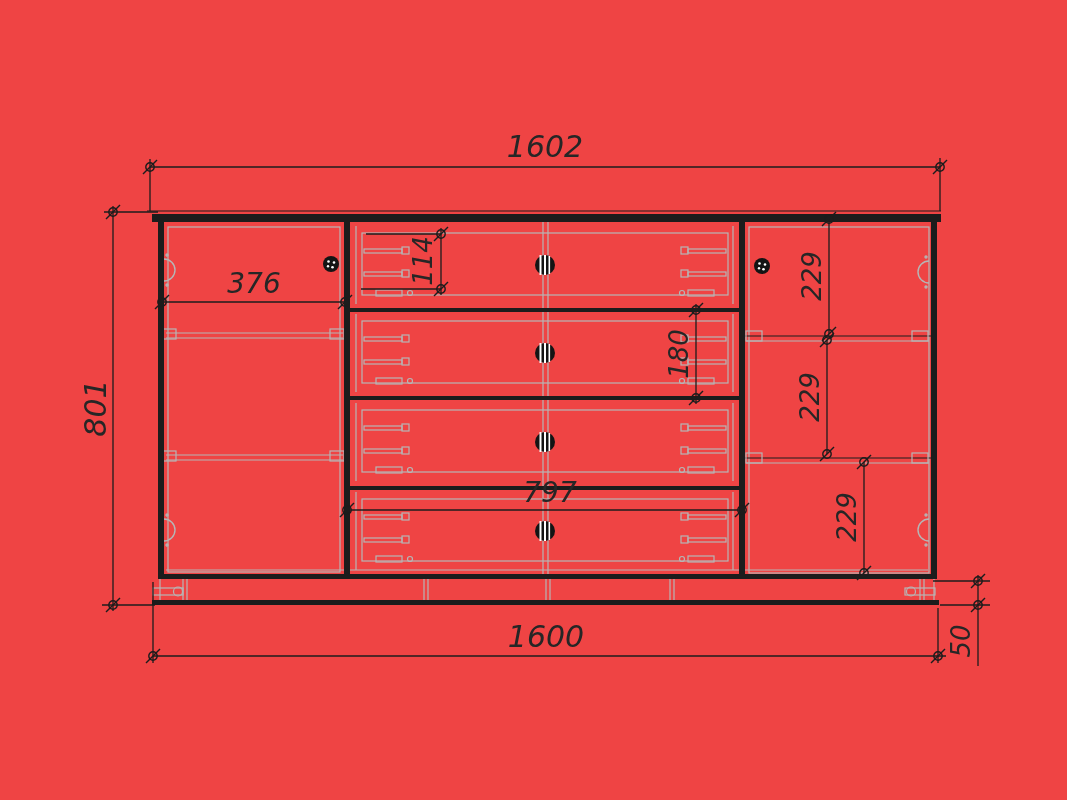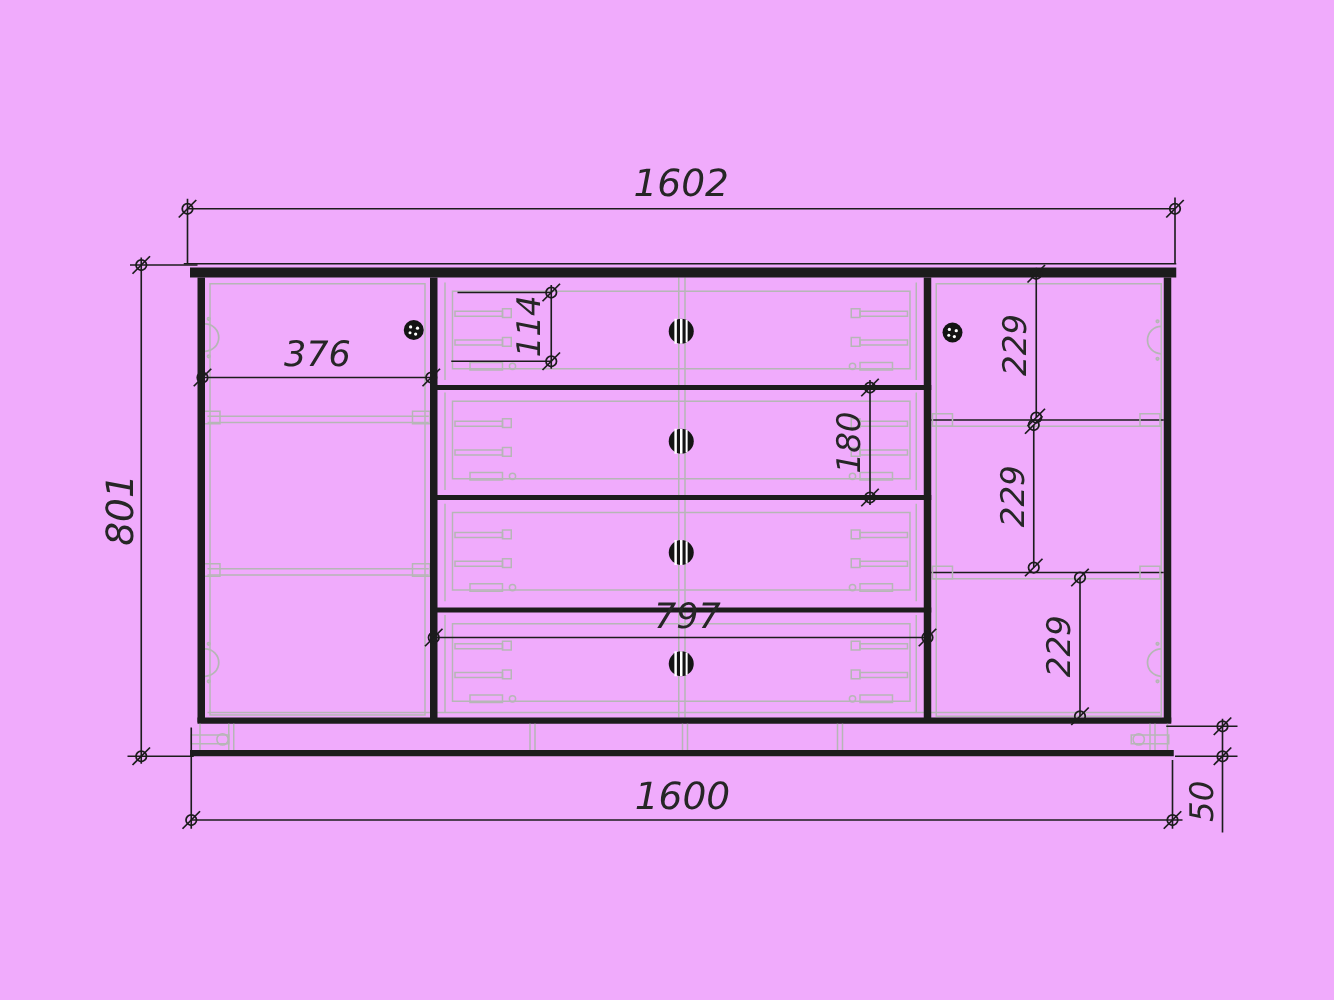--- a/index.html
+++ b/index.html
@@ -1,16 +1,16 @@
 <!DOCTYPE html>
 <html><head>
 <meta charset="utf-8">
 <style>
   html,body{margin:0;padding:0;background:#ffffff;}
-  .stage{position:relative;width:1067px;height:800px;background:#f0abfc;overflow:hidden;
+  .stage{position:relative;width:1067px;height:800px;background:#ef4444;overflow:hidden;
          font-family:"DejaVu Sans",sans-serif;}
   svg{display:block;}
   .dimtxt{font-family:"DejaVu Sans",sans-serif;font-style:italic;fill:#262626;}
   .s30{font-size:30px;}
   .s28{font-size:28px;}
   .s27{font-size:26px;}
   .blk{stroke:#1c1c1c;stroke-width:1.3;fill:none;}
   .blkthin{stroke:#1c1c1c;stroke-width:1.1;fill:none;}
   .gry{stroke:#b6b6b6;stroke-width:1.2;fill:none;}
   .solid{fill:#1c1c1c;stroke:none;}

